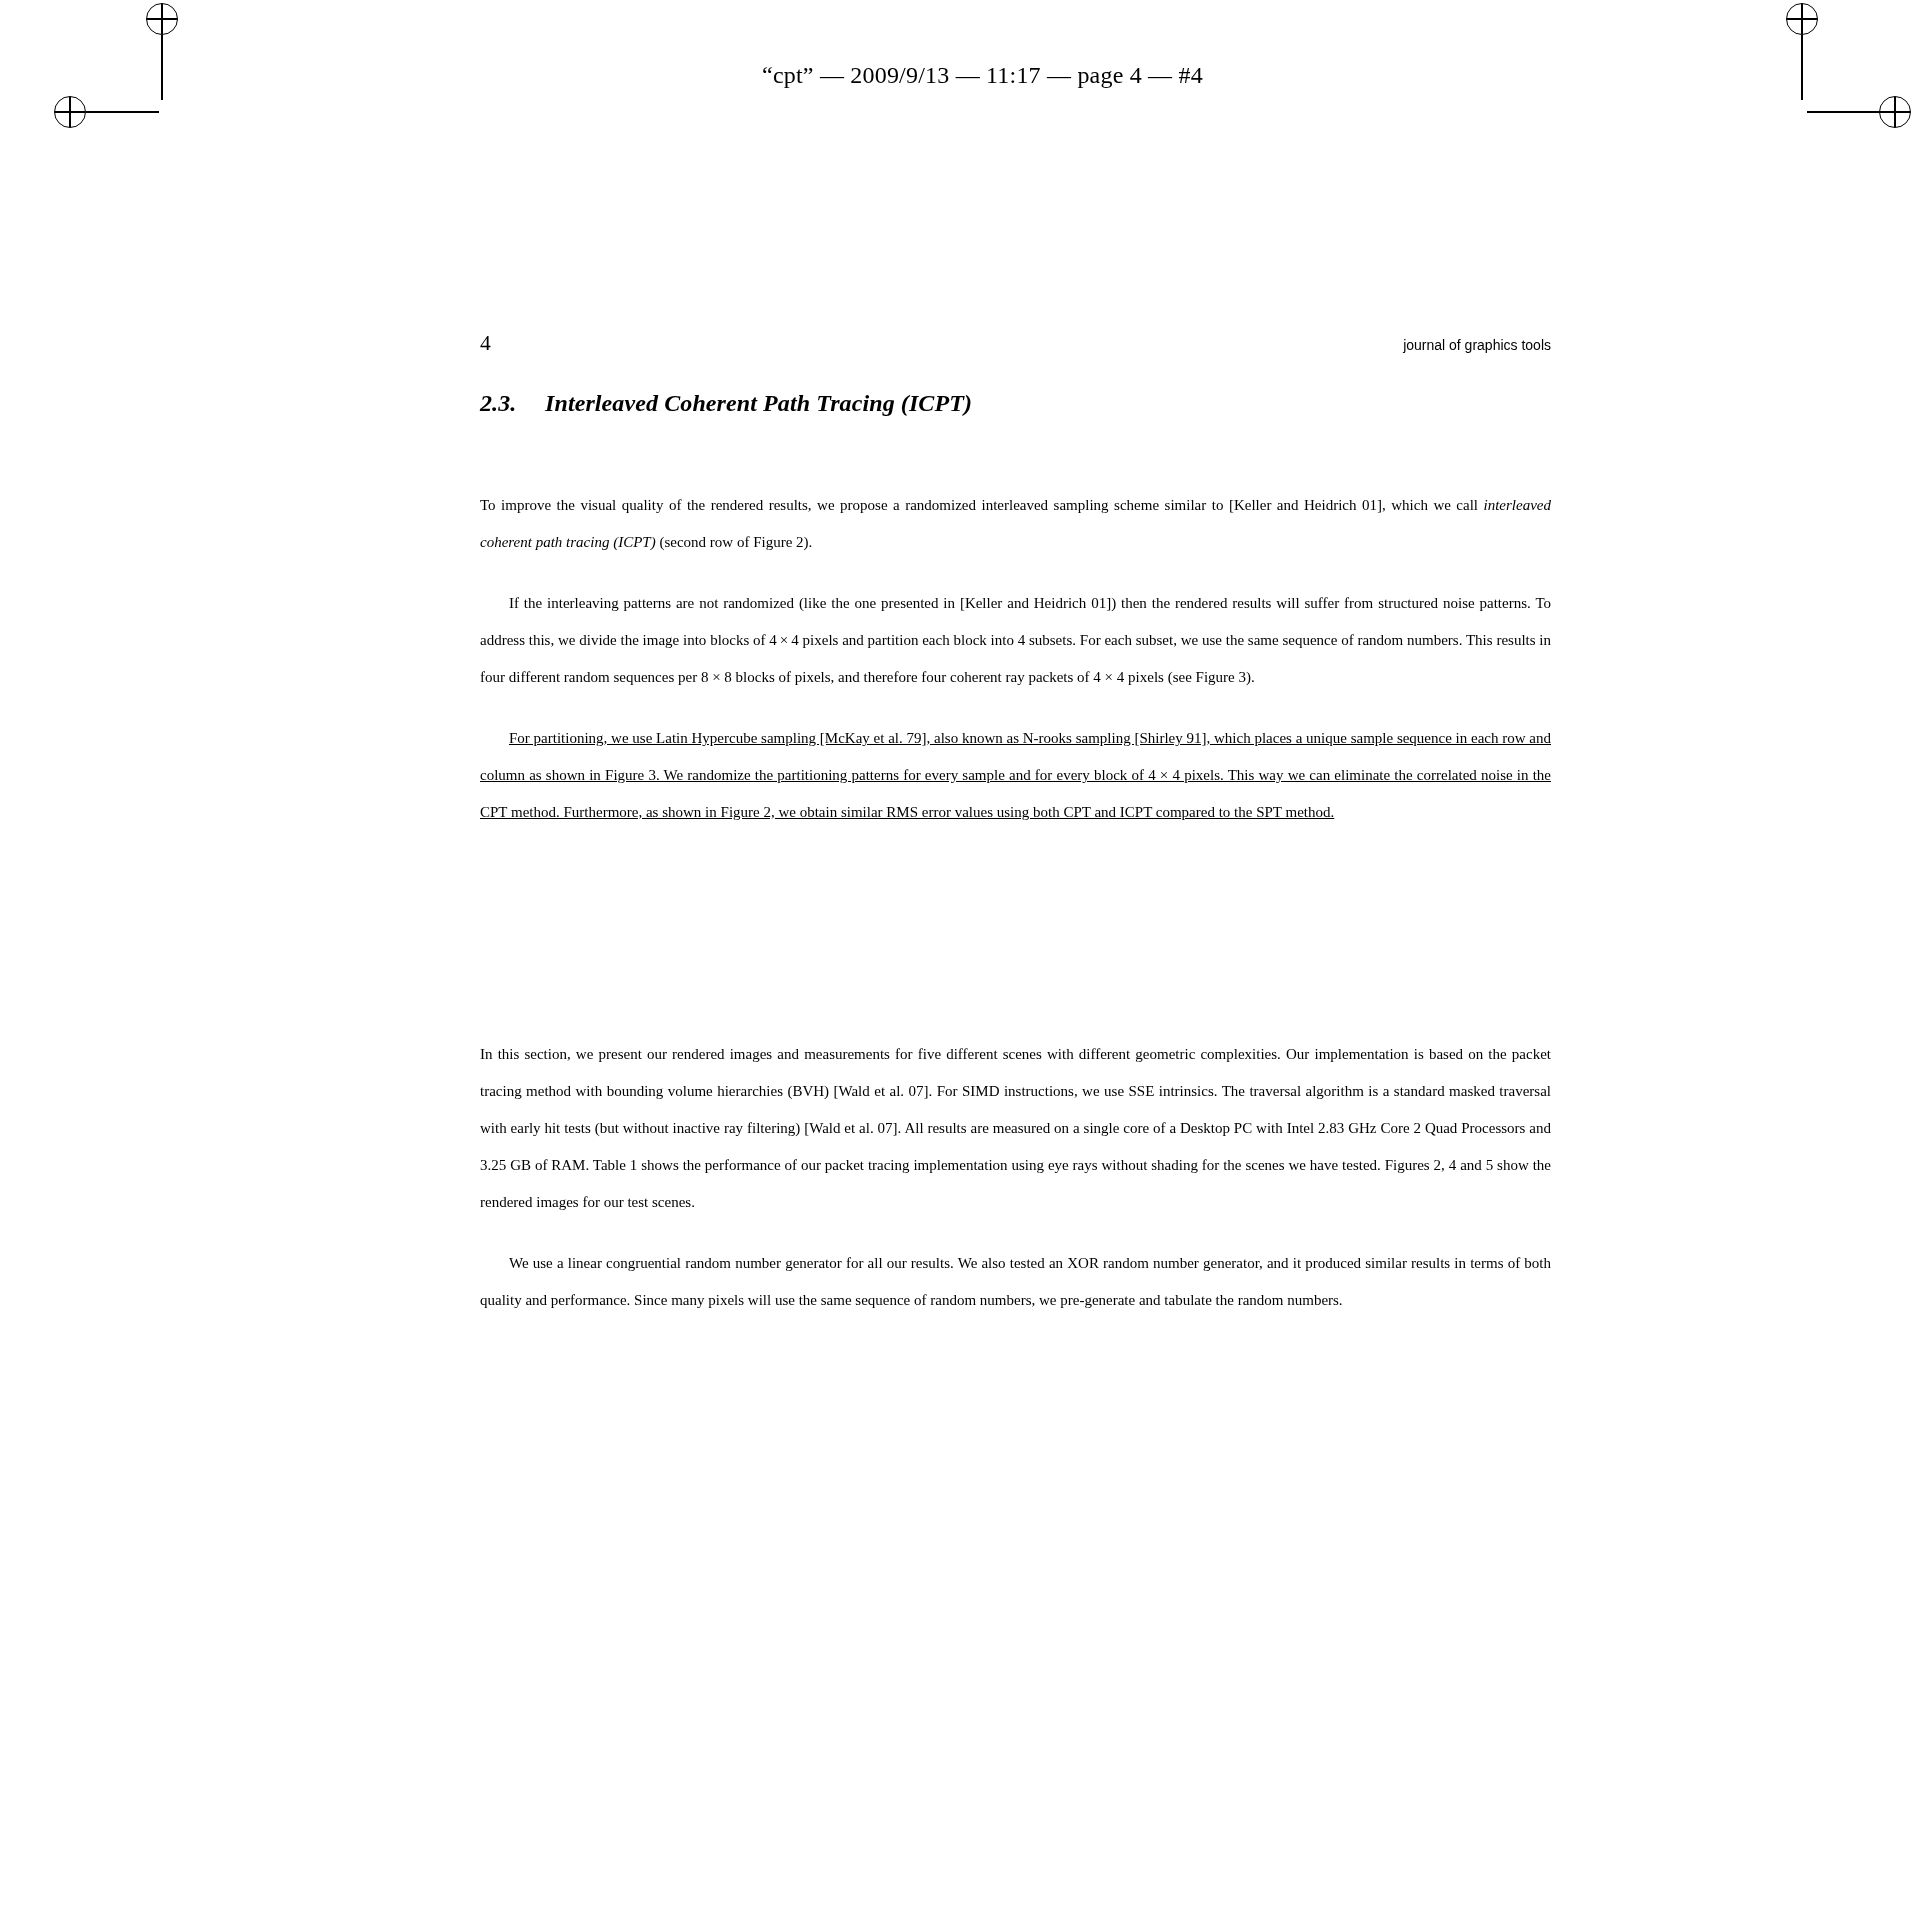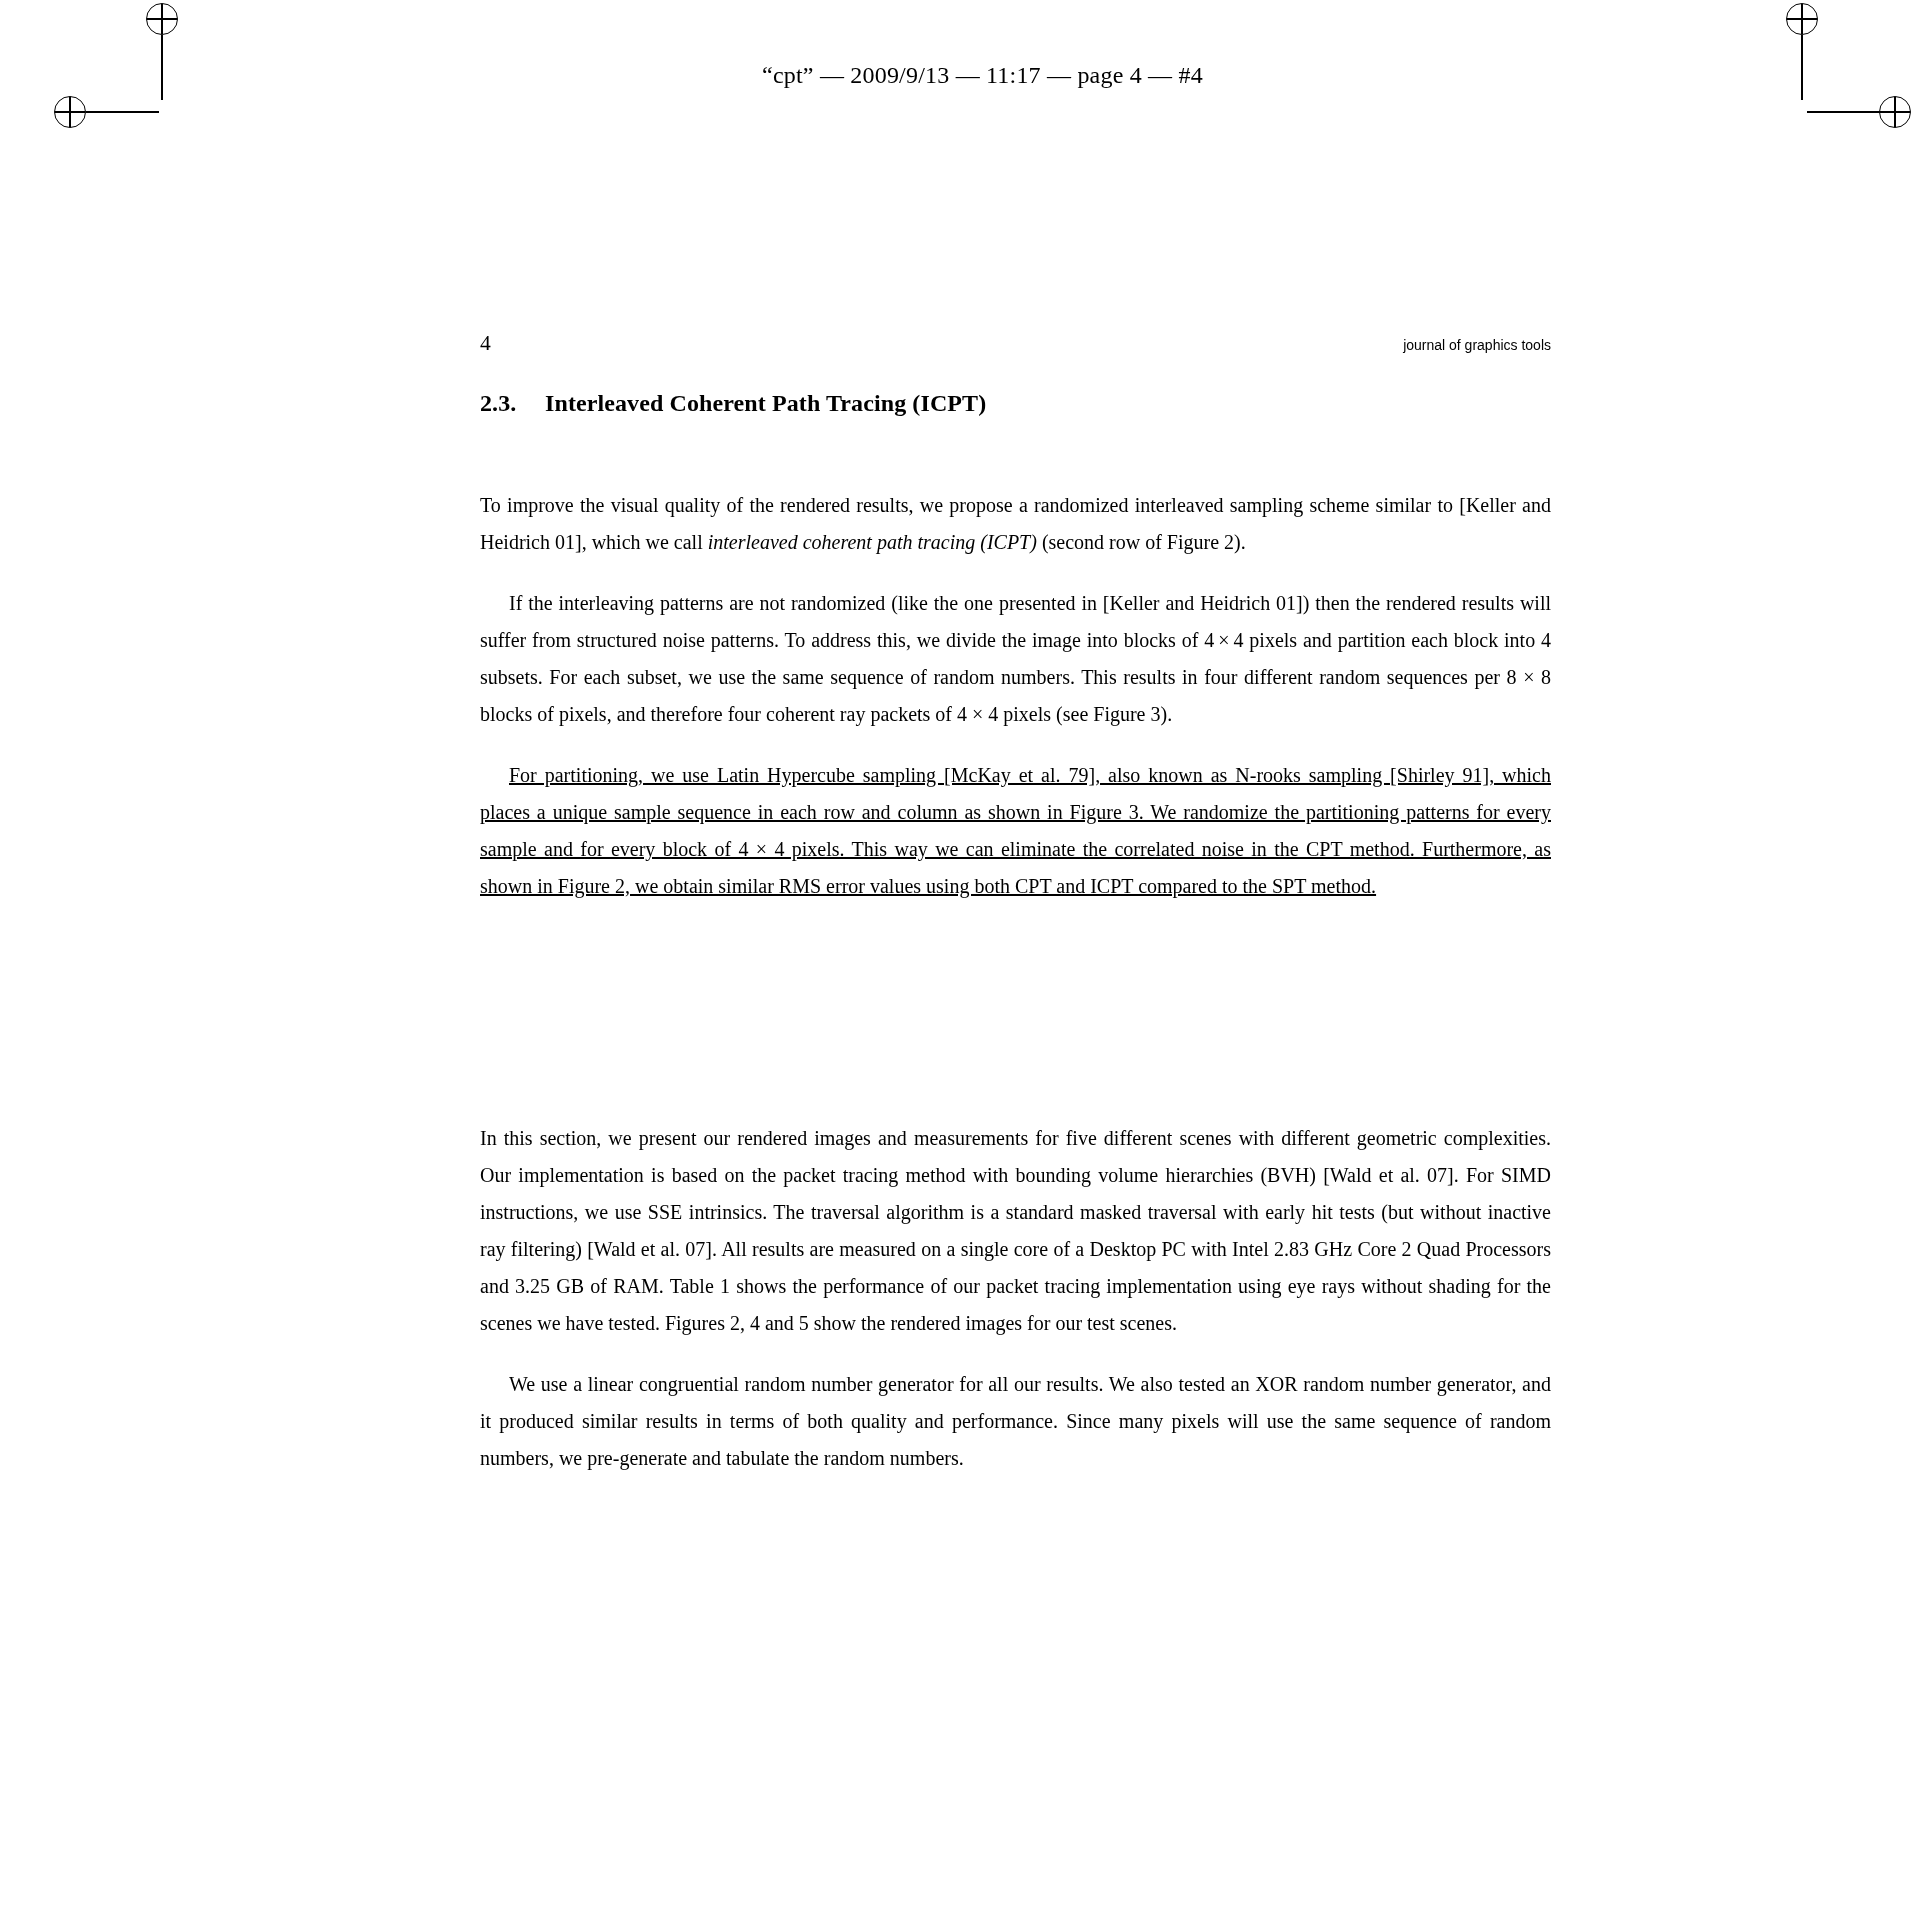--- a/index.html
+++ b/index.html
@@ -79,42 +79,43 @@
     font-size: 21.6px;
   }
   .running-head .journal {
     font-family: "Liberation Sans", "DejaVu Sans", sans-serif;
     font-size: 14px;
   }
 
   h2.section-head {
     font-size: 24px;
     font-weight: bold;
+    font-style: italic;
     margin: 3px 0 70px 0;
     letter-spacing: 0.1px;
   }
   h2.section-head .numlabel {
     display: inline-block;
     min-width: 65px;
   }
 
   h2.section-head.roman {
     font-style: normal;
     margin: 0 0 73px 0;
   }
   h2.section-head.roman .numlabel {
     min-width: 46px;
   }
 
   p.body {
-    font-size: 20px;
+    font-size: 15px;
     line-height: 37px;
     text-align: justify;
     text-justify: inter-word;
-    margin: 10px 0 24px 0;
+    margin: 0 0 24px 0;
     hyphens: auto;
     -webkit-hyphens: auto;
   }
   p.body.indent { text-indent: 29px; }
   p.body.gap-after { margin-bottom: 89px; text-decoration: underline; }
   p.body em { font-style: italic; }
 
   .spacer-lg { height: 116px; }
 </style>
 </head>

